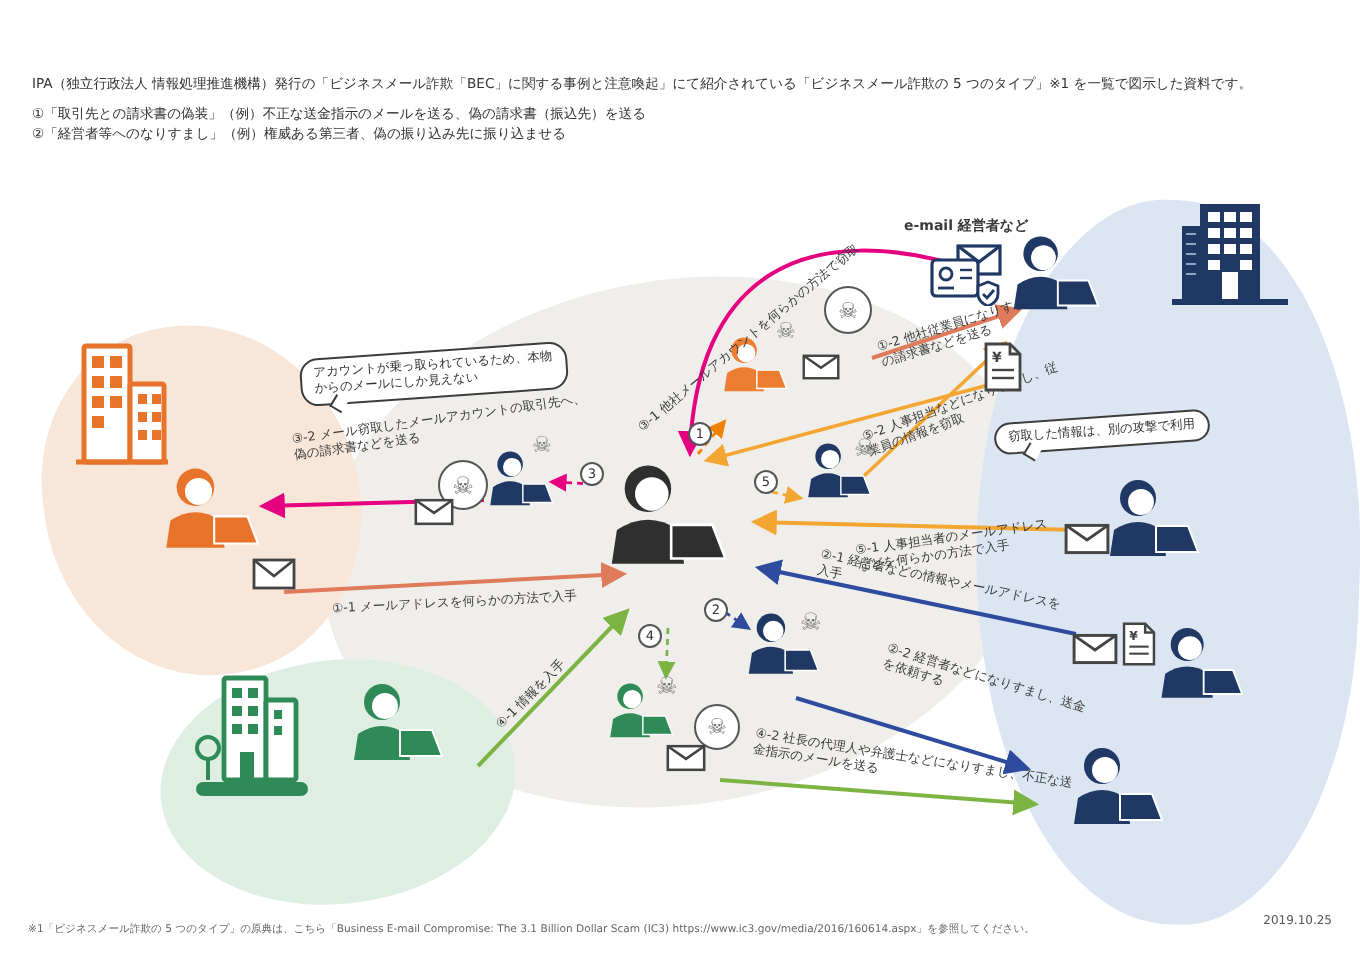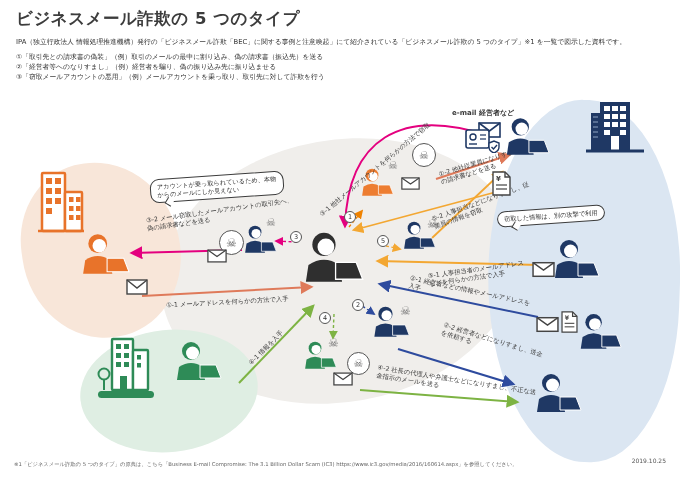--- a/index.html
+++ b/index.html
@@ -35,26 +35,24 @@
 </head>
 <body>
 
 <div class="canvas">
 
   <div class="blob" style="left:160px;top:140px;width:360px;height:262px;background:#f0eeeb;transform:rotate(-10deg);z-index:1;"></div>
   <div class="blob" style="left:22px;top:162px;width:158px;height:176px;background:#f8e6d9;border-radius:46% 54% 48% 52%;transform:rotate(-8deg);z-index:1;"></div>
   <div class="blob" style="left:80px;top:330px;width:178px;height:122px;background:#dfeee3;transform:rotate(-6deg);z-index:1;"></div>
   <div class="blob" style="left:488px;top:100px;width:192px;height:362px;background:#dbe6f2;border-radius:48% 52% 45% 55%;transform:rotate(2deg);z-index:1;"></div>
 
-  <div class="title">ビジネスメール詐欺の 5 つのタイプ</div>
   <div class="intro">IPA（独立行政法人 情報処理推進機構）発行の「ビジネスメール詐欺「BEC」に関する事例と注意喚起」にて紹介されている「ビジネスメール詐欺の 5 つのタイプ」※1 を一覧で図示した資料です。</div>
   <div class="list">
-    <div>①「取引先との請求書の偽装」（例）取引のメールの最中に割り込み、偽の請求書（振込先）を送る</div>
-    <div>②「経営者等へのなりすまし」（例）経営者を騙り、偽の振り込み先に振り込ませる</div>
-    <div>③「窃取メールアカウントの悪用」（例）メールアカウントを乗っ取り、取引先に対して詐欺を行う</div>
+    <div>①「取引先との請求書の偽装」（例）不正な送金指示のメールを送る、偽の請求書（振込先）を送る</div>
+    <div>②「経営者等へのなりすまし」（例）権威ある第三者、偽の振り込み先に振り込ませる</div>
   </div>
 
   <svg class="overlay" width="680" height="481" viewBox="0 0 680 481">
     <defs>
       <marker id="mSal" viewBox="0 0 10 10" refX="8" refY="5" markerWidth="6.5" markerHeight="6.5" orient="auto">
           <path d="M0,0L10,5L0,10z" fill="#df7a5a"></path>
         </marker>
       <marker id="mMag" viewBox="0 0 10 10" refX="8" refY="5" markerWidth="6.5" markerHeight="6.5" orient="auto">
           <path d="M0,0L10,5L0,10z" fill="#e4007f"></path>
         </marker>

